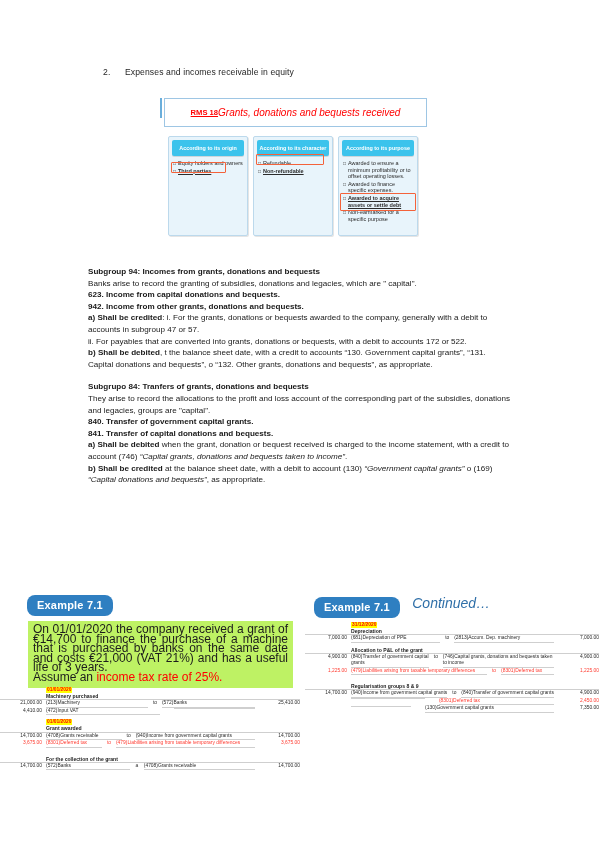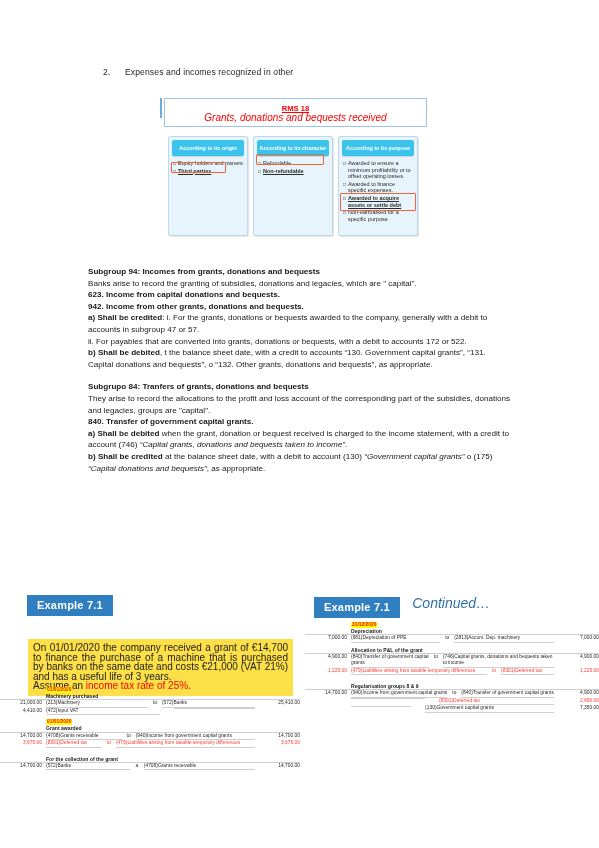--- a/index.html
+++ b/index.html
@@ -16,21 +16,21 @@
     font-size:8.6px;letter-spacing:.1px;color:#1f1f1f;
   }
   .sec-heading .num{display:inline-block;width:22px;}
 
   
   .diagram{position:absolute;left:160px;top:96px;width:267px;height:152px;}
   .diag-left-bar{position:absolute;left:0;top:2px;width:2px;height:20px;background:#6aaedb;}
   .title-box{
     position:absolute;left:4px;top:2px;right:0;height:27px;
     border:1px solid #9ec6e4;background:#ffffff;
-    display:flex;flex-direction:column;align-items:center;justify-content:center;
+    display:flex;flex-direction:row;align-items:center;justify-content:center;
   }
   .title-box .t1{
     font-size:7.6px;font-weight:bold;color:#ff0000;text-decoration:underline;
     line-height:9px;
   }
   .title-box .t2{
     font-size:10px;font-weight:normal;font-style:italic;color:#ff0000;line-height:9px;
   }
   .col{
     position:absolute;top:40px;width:78px;height:98px;
@@ -74,31 +74,32 @@
   .gap{height:11px;}
 
   
   .ex-left{position:absolute;left:0px;top:588px;width:300px;height:210px;}
   .ex-right{position:absolute;left:305px;top:588px;width:294px;height:210px;}
 
   .ex-badge{
     display:inline-block;background:#2f7fc1;color:#ffffff;font-weight:bold;
     font-size:11px;padding:3px 9px 4px 9px;letter-spacing:.2px;
     box-shadow:0 0 0 1px #2f7fc1;
+    border-radius:7px;
   }
   .ex-badge-wrap{position:absolute;top:7px;left:28px;}
   .ex-badge-wrap.right{left:10px;}
   .continued{
     display:inline-block;margin-left:9px;color:#2f6fa8;font-style:italic;
     font-size:14px;vertical-align:3px;
   }
   .ex-statement{
-    position:absolute;left:28px;top:51px;width:255px;
-    background:#fde047;padding:4px 5px 5px 5px;
-    font-size:10px;line-height:9.6px;color:#1c1c1c;text-align:justify;
+    position:absolute;left:28px;top:33px;width:255px;
+    background:#bef264;padding:4px 5px 5px 5px;
+    font-size:12px;line-height:9.6px;color:#1c1c1c;text-align:justify;
   }
   .ex-statement .red{color:#ff0000;}
 
   
   .journal{position:absolute;font-size:4.9px;line-height:6.1px;color:#2a2a2a;}
   .jl{left:0px;top:95px;width:300px;}
   .jr{left:0px;top:30px;width:294px;}
 
   .jrow{display:flex;align-items:flex-start;}
   .j-amt{width:42px;text-align:right;padding-right:4px;flex:0 0 42px;}
@@ -117,21 +118,21 @@
   .jred{color:#ff3b30;}
   .spacer4{height:4px;}
   .spacer8{height:8px;}
 </style>
 </head>
 <body>
 
 <div class="page">
 
   <div class="sec-heading">
-    <span class="num">2.</span><span>Expenses and incomes recognized in other</span>
+    <span class="num">2.</span><span>Expenses and incomes receivable in equity</span>
   </div>
 
   <div class="diagram">
     <div class="diag-left-bar"></div>
 
     <div class="title-box">
       <div class="t1">RMS 18</div>
       <div class="t2">Grants, donations and bequests received</div>
     </div>
 
@@ -171,22 +172,23 @@
     <p>Banks arise to record the granting of subsidies, donations and legacies, which are " capital".</p>
     <p class="b">623. Income from capital donations and bequests.</p>
     <p class="b">942. Income from other grants, donations and bequests.</p>
     <p><span class="b">a) Shall be credited</span><span>: i. For the grants, donations or bequests awarded to the company, generally with a debit to accounts in subgroup 47 or 57.</span></p>
     <p>ii. For payables that are converted into grants, donations or bequests, with a debit to accounts 172 or 522.</p>
     <p><span class="b">b) Shall be debited</span><span>, t the balance sheet date, with a credit to accounts “130. Government capital grants”, “131. Capital donations and bequests”, o “132. Other grants, donations and bequests”, as appropriate.</span></p>
     <div class="gap"></div>
     <p class="b">Subgrupo 84: Tranfers of grants, donations and bequests</p>
     <p>They arise to record the allocations to the profit and loss account of the corresponding part of the subsidies, donations and legacies, groups are "capital".</p>
     <p class="b">840. Transfer of government capital grants.</p>
+    <p class="b">841. Transfer of capital donations and bequests.</p>
     <p><span class="b">a) Shall be debited</span><span> when the grant, donation or bequest received is charged to the income statement, with a credit to account (746) </span><span class="i">“Capital grants, donations and bequests taken to income”</span><span>.</span></p>
-    <p><span class="b">b) Shall be credited</span><span> at the balance sheet date, with a debit to account (130) </span><span class="i">“Government capital grants”</span><span> o (175) </span><span class="i">“Capital donations and bequests”</span><span>, as appropriate.</span></p>
+    <p><span class="b">b) Shall be credited</span><span> at the balance sheet date, with a debit to account (130) </span><span class="i">“Government capital grants”</span><span> o (169) </span><span class="i">“Capital donations and bequests”</span><span>, as appropriate.</span></p>
   </div>
 
   <div class="ex-left">
     <div class="ex-badge-wrap">
       <span class="ex-badge">Example 7.1</span>
     </div>
     <div class="ex-statement">
       <span>On 01/01/2020 the company received a grant of €14,700 to finance the purchase of a machine that is purchased by banks on the same date and costs €21,000 (VAT 21%) and has a useful life of 3 years.</span><br>
       <span>Assume an </span><span class="red">income tax rate of 25%.</span>
     </div>

